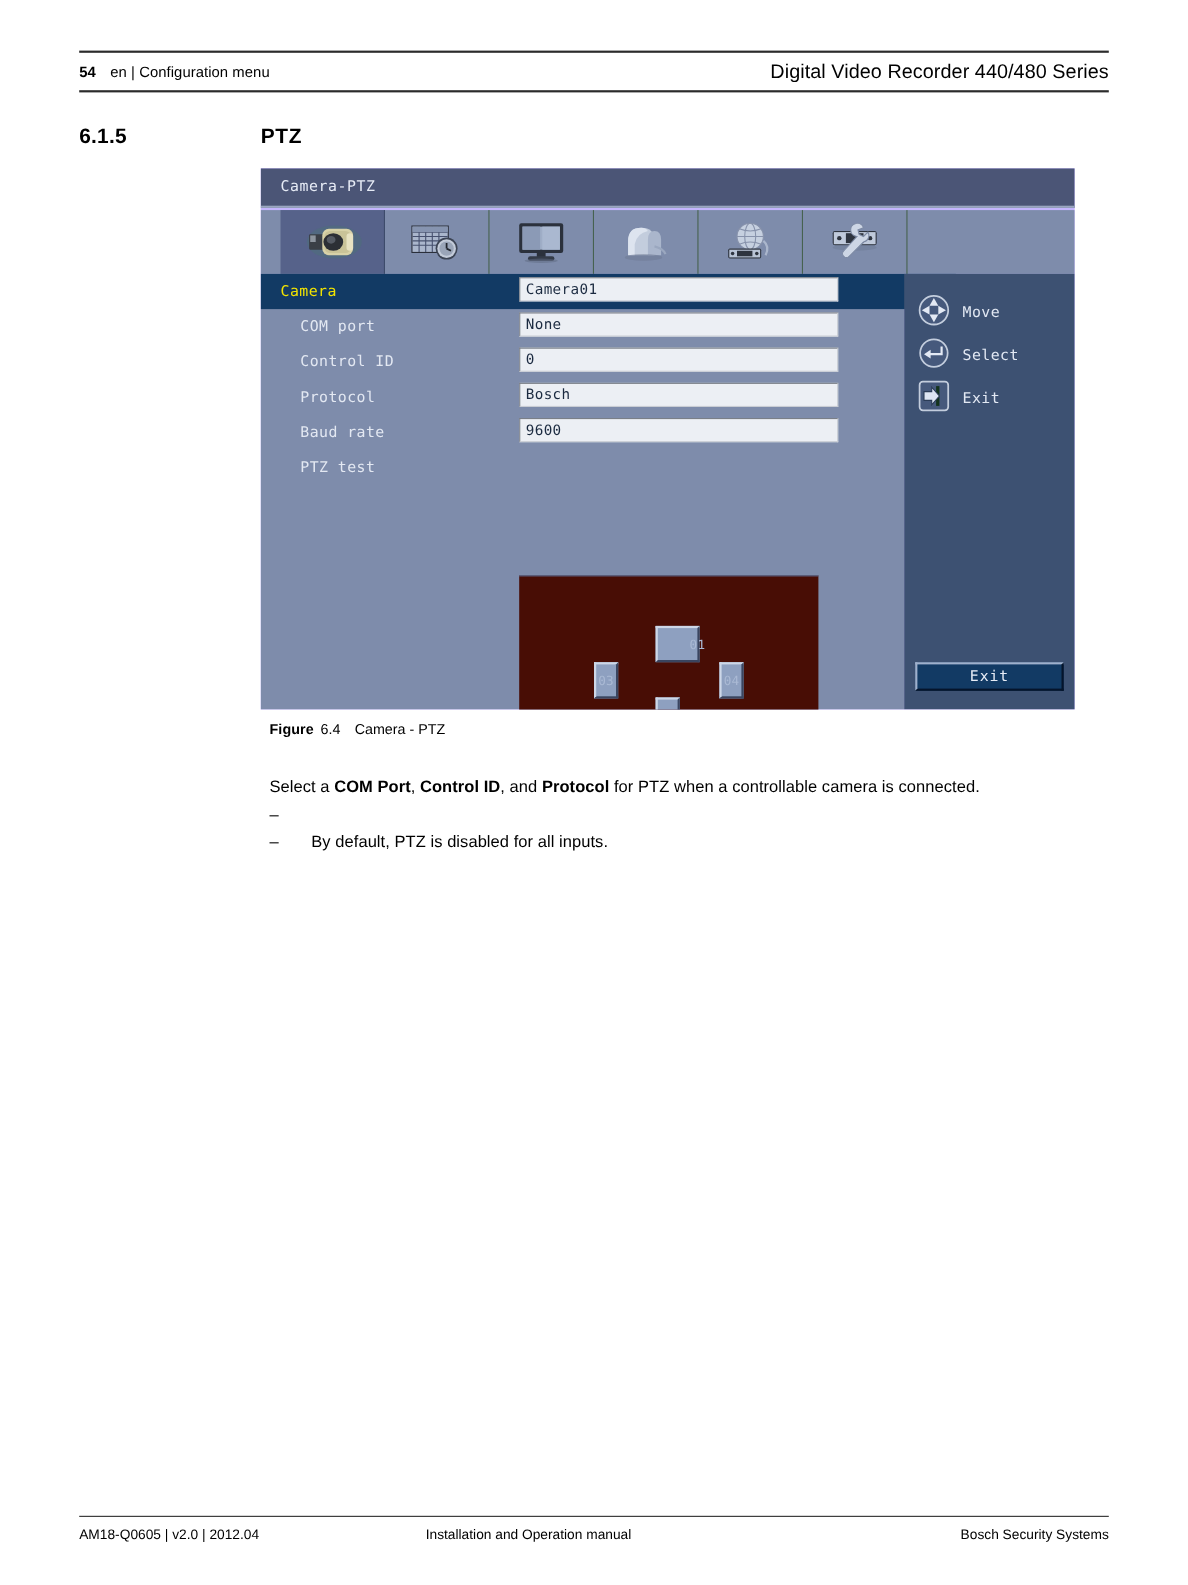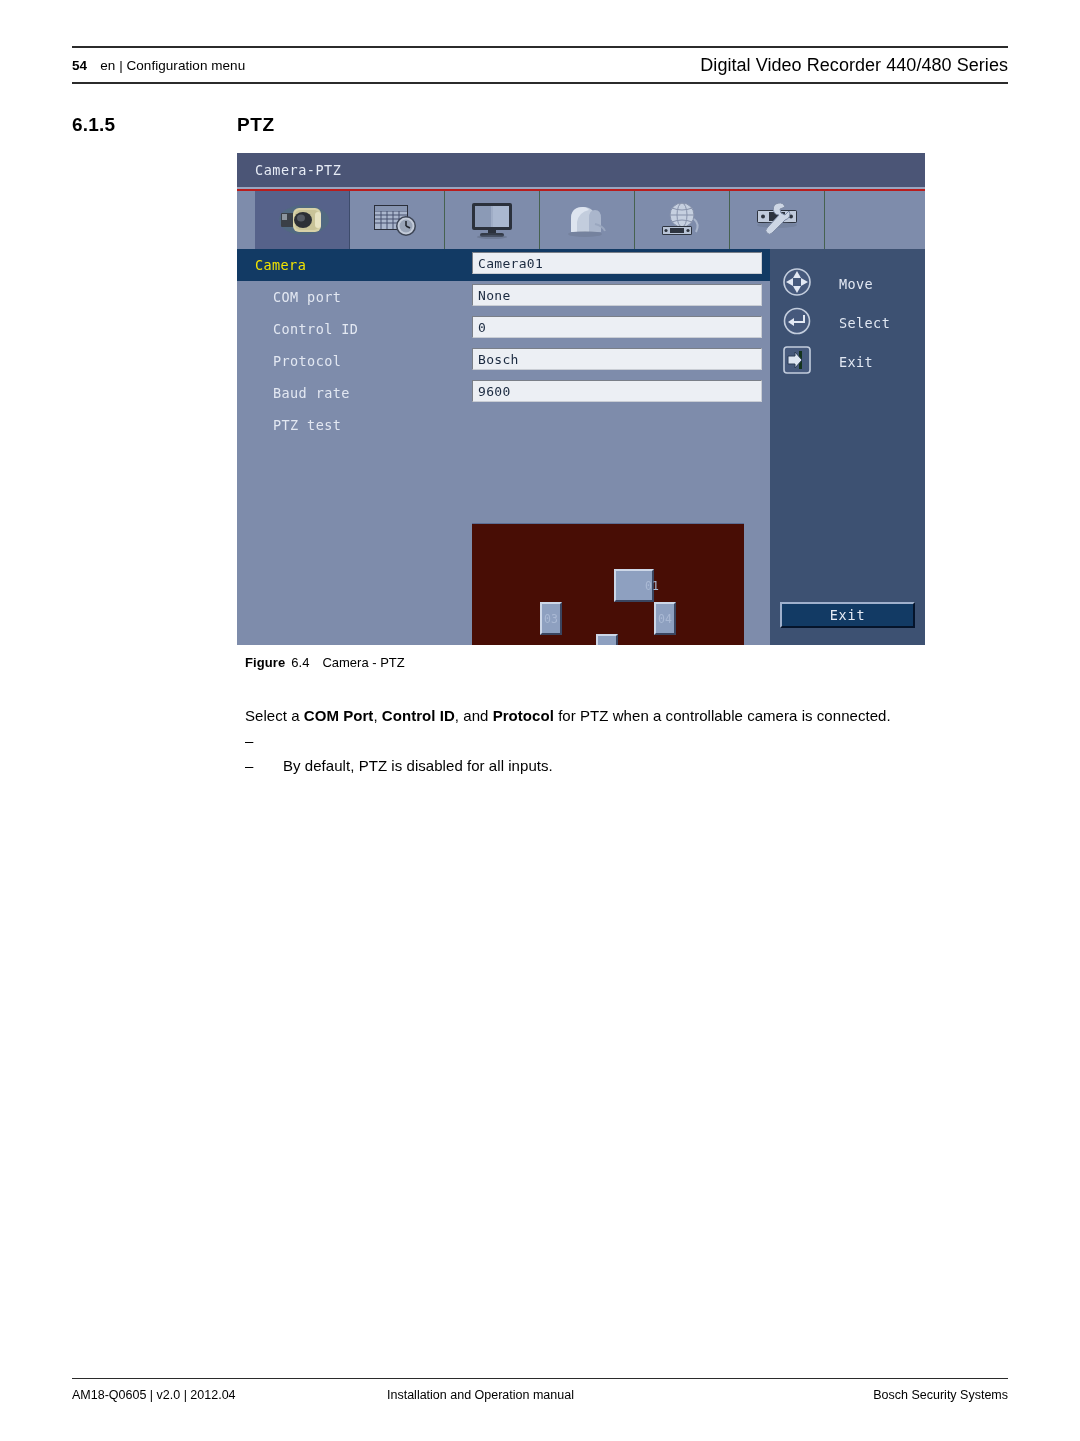--- a/index.html
+++ b/index.html
@@ -61,23 +61,23 @@
     font-size: 19px;
     font-weight: bold;
     letter-spacing: 0.6px;
   }
 
   
   .dvr {
     position: absolute;
     left: 237px;
     top: 153px;
-    width: 688px;
+    width: 740px;
     height: 492px;
-    background: #b91c1c;
+    background: #c4b5fd;
     box-sizing: border-box;
     font-family: "DejaVu Sans Mono", monospace;
     overflow: hidden;
   }
   .dvr-titlebar {
     position: absolute;
     left: 0; top: 0;
     width: 100%;
     height: 36px;
     background: #4b5576;
@@ -209,21 +209,21 @@
     top: 96px;
     width: 155px;
     bottom: 0;
     background: #3d5172;
   }
   .legend {
     position: absolute;
     left: 12px;
     display: flex;
     align-items: center;
-    gap: 27px;
+    gap: 11px;
   }
   .legend-text {
     font-size: 13.5px;
     color: #e2e8f3;
     letter-spacing: 0.4px;
   }
   .exit-btn {
     position: absolute;
     left: 10px;
     bottom: 17px;
@@ -457,21 +457,21 @@
       <span class="row-field" style="left:217px;">
         <span class="row-value">9600</span>
       </span>
     </div>
 
     <div class="row" style="top:160px;">
       <span class="row-label">PTZ test</span>
     </div>
 
     <div class="ptz-video">
-      <span class="ptz-btn" style="left:142px; top:45px;padding-left:36px;">01</span>
+      <span class="ptz-btn" style="left:124px; top:45px;padding-left:36px;">01</span>
       <span class="ptz-btn" style="left:124px; top:110px;">02</span>
       <span class="ptz-btn" style="left:68px; top:78px;">03</span>
       <span class="ptz-btn" style="left:182px; top:78px;">04</span>
     </div>
   </div>
 
   <div class="dvr-side">
 
     <div class="legend" style="top:18px;">
       <span>

